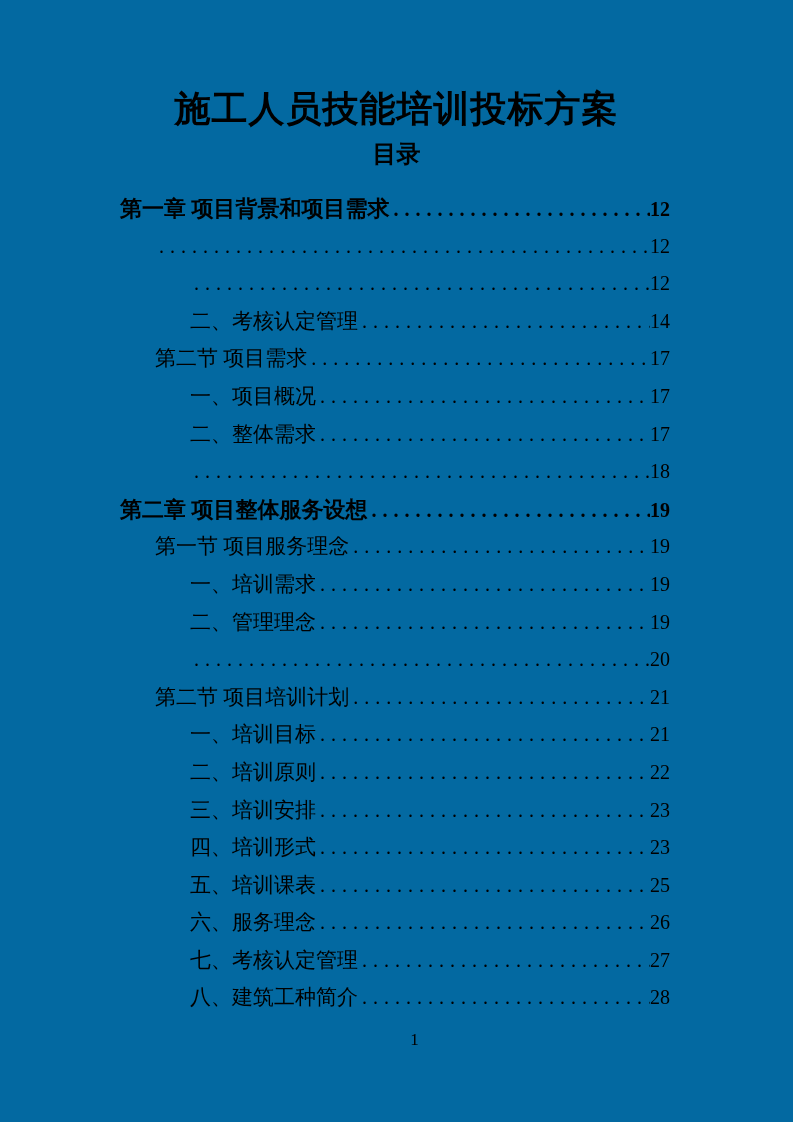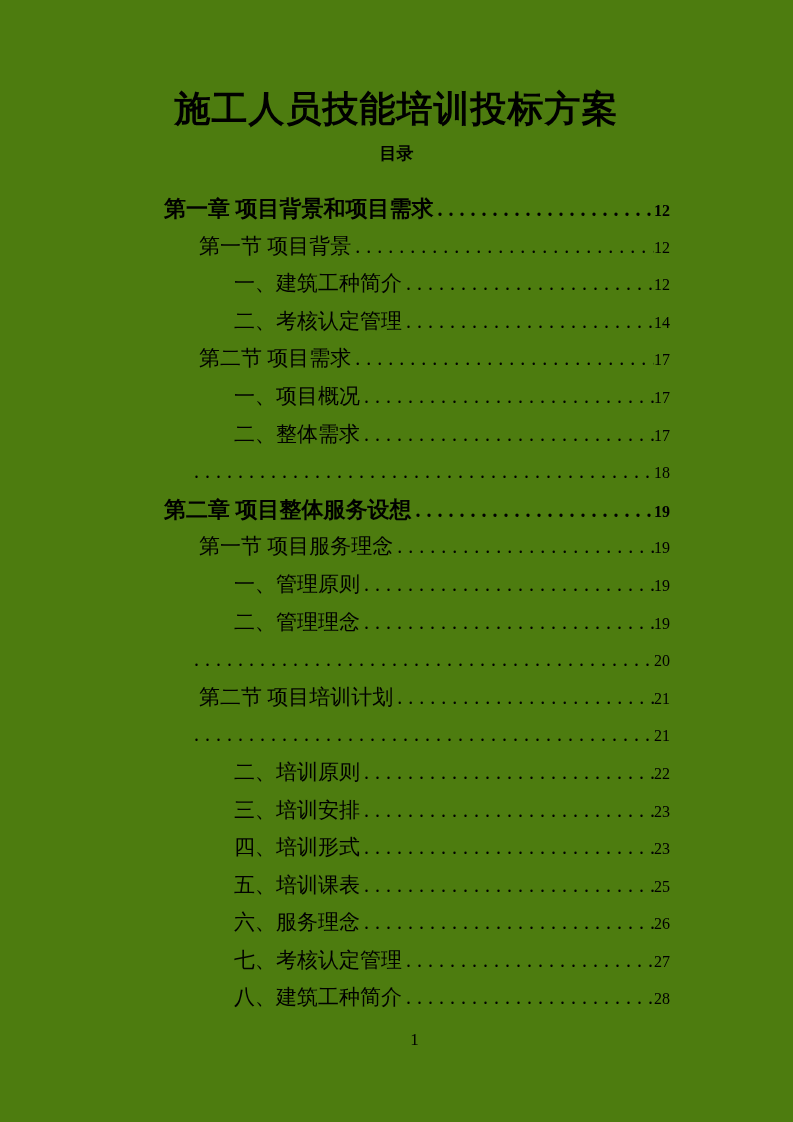--- a/index.html
+++ b/index.html
@@ -4,70 +4,69 @@
 <style>
   html, body {
     margin: 0;
     padding: 0;
     background: #ffffff;
   }
   .page {
     position: relative;
     width: 793px;
     height: 1122px;
-    background: #4d7c0f;
+    background: #0369a1;
     color: #000000;
     font-family: "Liberation Serif", "DejaVu Serif", serif;
     overflow: hidden;
   }
   .doc-title {
     margin: 0;
     padding-top: 88px;
     text-align: center;
     font-size: 36px;
     font-weight: 700;
     line-height: 42px;
     letter-spacing: 1px;
   }
   .toc-heading {
     margin: 0;
     margin-top: 12px;
     text-align: center;
-    font-size: 17px;
+    font-size: 24px;
     font-weight: 700;
     line-height: 24px;
   }
   .toc {
     margin-top: 24px;
     padding-left: 120px;
     padding-right: 123px;
   }
   .toc-row {
     display: flex;
     align-items: baseline;
     height: 37.6px;
     line-height: 37.6px;
     font-size: 21px;
   }
   .toc-row .label {
     white-space: pre;
     flex: 0 0 auto;
-    margin-left: 44px;
   }
   .toc-row .dots {
     flex: 1 1 auto;
     overflow: hidden;
     white-space: nowrap;
     letter-spacing: 0.5px;
     font-size: 20px;
     padding: 0 5px 0 4px;
   }
   .toc-row .page-num {
     flex: 0 0 auto;
-    font-size: 16px;
+    font-size: 20px;
   }
   .toc-row.chapter {
     font-size: 22px;
     font-weight: 700;
   }
   .toc-row.chapter .page-num { font-weight: 700; }
   .toc-row.section { padding-left: 35px; }
   .toc-row.item    { padding-left: 70px; }
   .footer-page-num {
     position: absolute;
@@ -90,26 +89,24 @@
 
   <div class="toc-heading">目录</div>
 
   <div class="toc" id="toc-list">
       <div class="toc-row chapter">
       <span class="label">第一章 项目背景和项目需求</span>
       <span class="dots">. . . . . . . . . . . . . . . . . . . . . . . . . . . . . . . . . . . . . . . . . . . . . . . . . . . . . . . . . . . . . . . . . . . . . . </span>
       <span class="page-num">12</span>
     </div>
       <div class="toc-row section">
-      <span class="label">第一节 项目背景</span>
       <span class="dots">. . . . . . . . . . . . . . . . . . . . . . . . . . . . . . . . . . . . . . . . . . . . . . . . . . . . . . . . . . . . . . . . . . . . . . </span>
       <span class="page-num">12</span>
     </div>
       <div class="toc-row item">
-      <span class="label">一、建筑工种简介</span>
       <span class="dots">. . . . . . . . . . . . . . . . . . . . . . . . . . . . . . . . . . . . . . . . . . . . . . . . . . . . . . . . . . . . . . . . . . . . . . </span>
       <span class="page-num">12</span>
     </div>
       <div class="toc-row item">
       <span class="label">二、考核认定管理</span>
       <span class="dots">. . . . . . . . . . . . . . . . . . . . . . . . . . . . . . . . . . . . . . . . . . . . . . . . . . . . . . . . . . . . . . . . . . . . . . </span>
       <span class="page-num">14</span>
     </div>
       <div class="toc-row section">
       <span class="label">第二节 项目需求</span>
@@ -134,39 +131,40 @@
       <span class="label">第二章 项目整体服务设想</span>
       <span class="dots">. . . . . . . . . . . . . . . . . . . . . . . . . . . . . . . . . . . . . . . . . . . . . . . . . . . . . . . . . . . . . . . . . . . . . . </span>
       <span class="page-num">19</span>
     </div>
       <div class="toc-row section">
       <span class="label">第一节 项目服务理念</span>
       <span class="dots">. . . . . . . . . . . . . . . . . . . . . . . . . . . . . . . . . . . . . . . . . . . . . . . . . . . . . . . . . . . . . . . . . . . . . . </span>
       <span class="page-num">19</span>
     </div>
       <div class="toc-row item">
-      <span class="label">一、管理原则</span>
+      <span class="label">一、培训需求</span>
       <span class="dots">. . . . . . . . . . . . . . . . . . . . . . . . . . . . . . . . . . . . . . . . . . . . . . . . . . . . . . . . . . . . . . . . . . . . . . </span>
       <span class="page-num">19</span>
     </div>
       <div class="toc-row item">
       <span class="label">二、管理理念</span>
       <span class="dots">. . . . . . . . . . . . . . . . . . . . . . . . . . . . . . . . . . . . . . . . . . . . . . . . . . . . . . . . . . . . . . . . . . . . . . </span>
       <span class="page-num">19</span>
     </div>
       <div class="toc-row item">
       <span class="dots">. . . . . . . . . . . . . . . . . . . . . . . . . . . . . . . . . . . . . . . . . . . . . . . . . . . . . . . . . . . . . . . . . . . . . . </span>
       <span class="page-num">20</span>
     </div>
       <div class="toc-row section">
       <span class="label">第二节 项目培训计划</span>
       <span class="dots">. . . . . . . . . . . . . . . . . . . . . . . . . . . . . . . . . . . . . . . . . . . . . . . . . . . . . . . . . . . . . . . . . . . . . . </span>
       <span class="page-num">21</span>
     </div>
       <div class="toc-row item">
+      <span class="label">一、培训目标</span>
       <span class="dots">. . . . . . . . . . . . . . . . . . . . . . . . . . . . . . . . . . . . . . . . . . . . . . . . . . . . . . . . . . . . . . . . . . . . . . </span>
       <span class="page-num">21</span>
     </div>
       <div class="toc-row item">
       <span class="label">二、培训原则</span>
       <span class="dots">. . . . . . . . . . . . . . . . . . . . . . . . . . . . . . . . . . . . . . . . . . . . . . . . . . . . . . . . . . . . . . . . . . . . . . </span>
       <span class="page-num">22</span>
     </div>
       <div class="toc-row item">
       <span class="label">三、培训安排</span>

